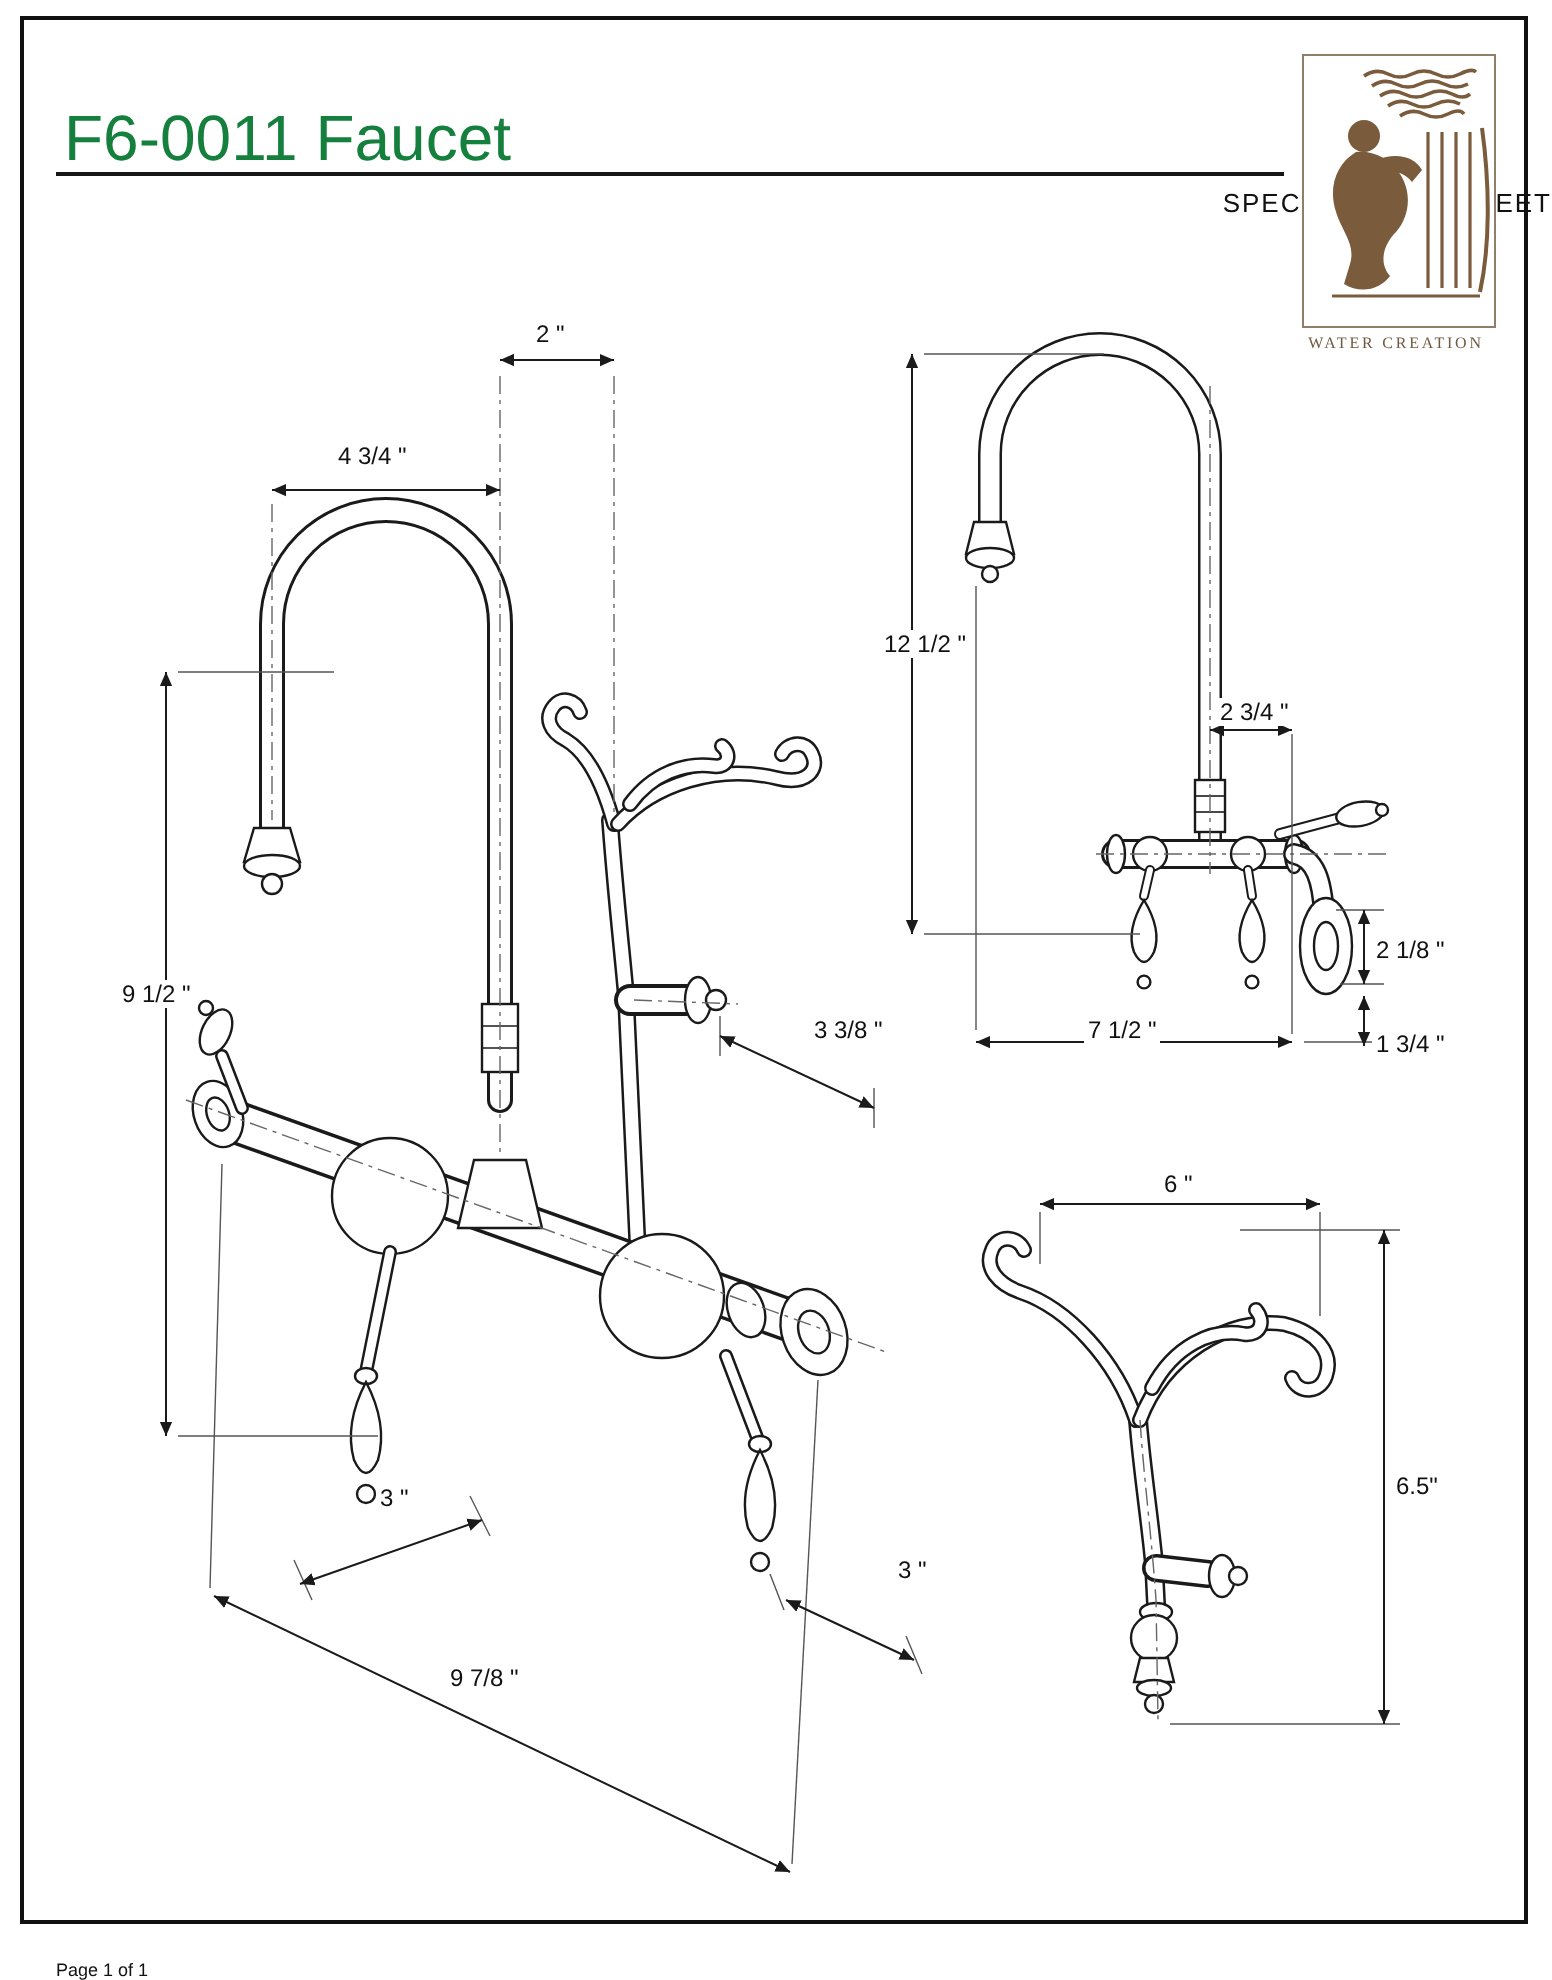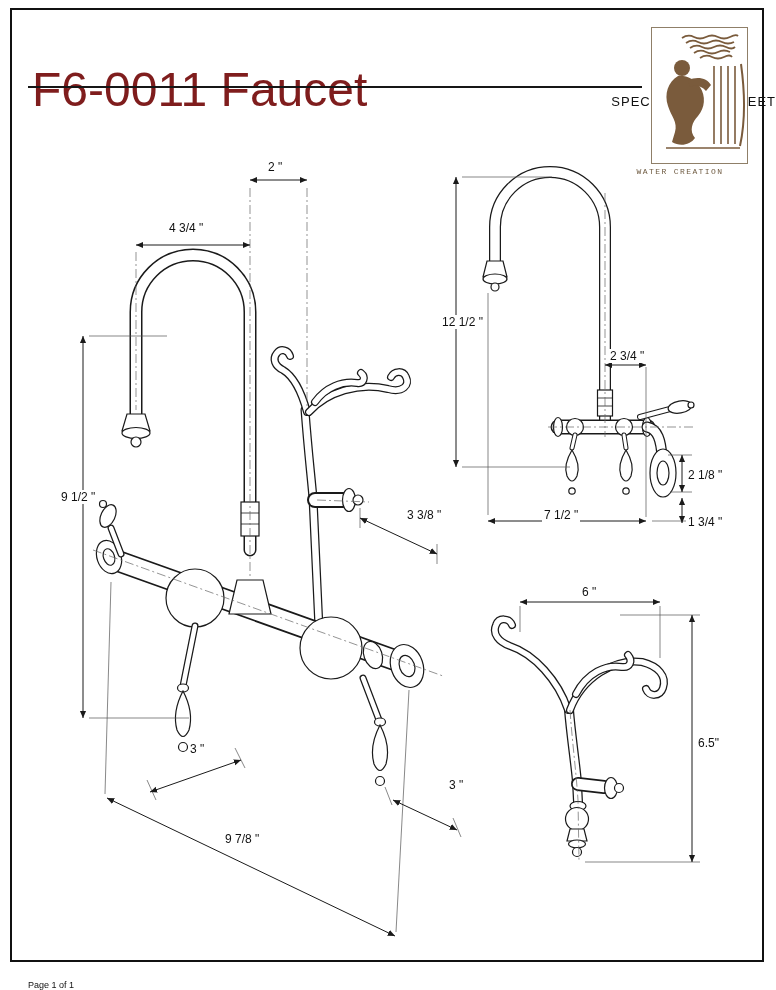--- a/index.html
+++ b/index.html
@@ -2,31 +2,31 @@
 <html style="--ink: #1a1a1a; --brown: #7a5b3c;"><head>
 <meta charset="utf-8">
 <style>
   html,body { margin:0; padding:0; background:#fff; }
   .page {
     position:relative; width:776px; height:990px; background:#fff;
     font-family:"Liberation Sans", sans-serif; color:#111; overflow:hidden;
   }
   .frame { position:absolute; left:10px; top:8px; width:750px; height:950px;
            border:2px solid #111; }
-  .title { position:absolute; left:32px; top:30px; font-size:48px; font-weight:400;
-           letter-spacing:0; color:#7f1d1d; }
+  .title { position:absolute; left:32px; top:30px; font-size:32px; font-weight:400;
+           letter-spacing:0; color:#15803d; }
   .title-rule { position:absolute; left:28px; top:86px; width:614px; height:2px; background:#161616; }
   .subtitle { position:absolute; left:0; right:0; top:94px; text-align:right;
               font-size:13px; letter-spacing:1px; font-weight:400; }
   .footer { position:absolute; left:28px; top:980px; font-size:9px; }
 
   .logo-box { position:absolute; left:651px; top:27px; width:95px; height:135px;
               border:1px solid #8f7f68; background:#fff; }
-  .brand { position:absolute; left:628px; top:167px; width:104px; text-align:center;
-           font-family:Liberation Mono, monospace; font-size:8px; letter-spacing:1.4px;
+  .brand { position:absolute; left:646px; top:167px; width:104px; text-align:center;
+           font-family:Liberation Serif, serif; font-size:8px; letter-spacing:1.4px;
            color:#6e5a40; }
 
   .drawing { position:absolute; }
   .drawing svg { position:absolute; left:0; top:0; }
   .dim-label { position:absolute; font-size:12px; color:#111; background:#fff;
                padding:0 2px; white-space:nowrap; line-height:14px; }
 
   
   .po { stroke:var(--ink,#1a1a1a); fill:none; stroke-linecap:round; stroke-linejoin:round; }
   .pi { stroke:#fff; fill:none; stroke-linecap:round; stroke-linejoin:round; }

